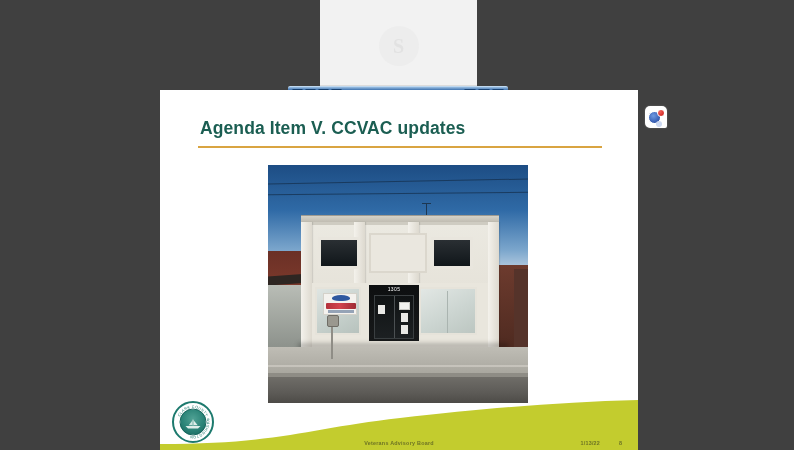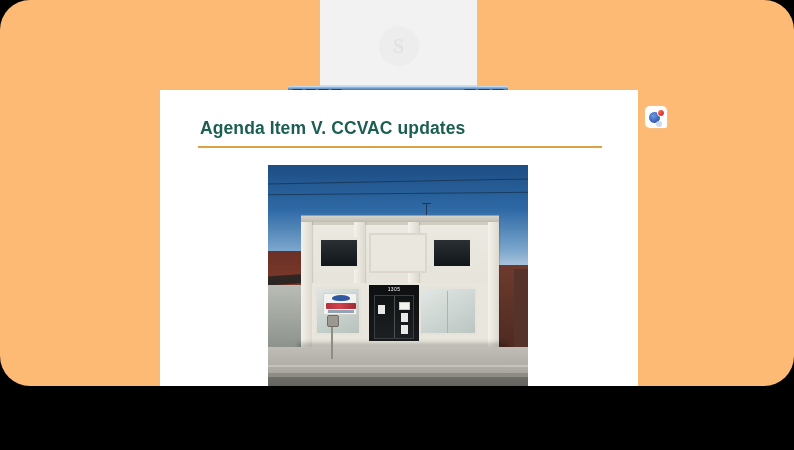--- a/index.html
+++ b/index.html
@@ -14,24 +14,23 @@
     overflow: hidden;
     font-family: "Liberation Sans", sans-serif;
     position: relative;
   }
 
   
   #stage {
     position: absolute;
     left: 0; top: 0;
     width: 794px;
-    height: 386px;
-    background: #fdba74;
-    overflow: hidden;
-    border-radius: 30px;
+    height: 450px;
+    background: #404040;
+    overflow: hidden;
   }
 
   
   #share-panel {
     position: absolute;
     left: 320px;
     top: 0;
     width: 157px;
     height: 87px;
     background: #f2f2f2;

